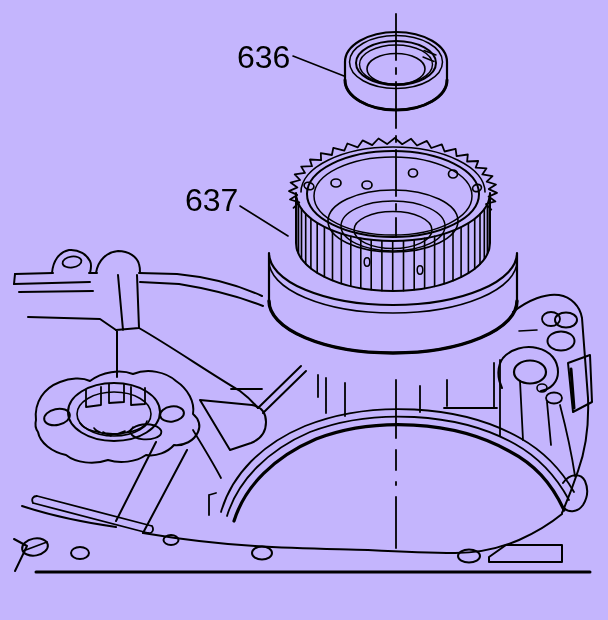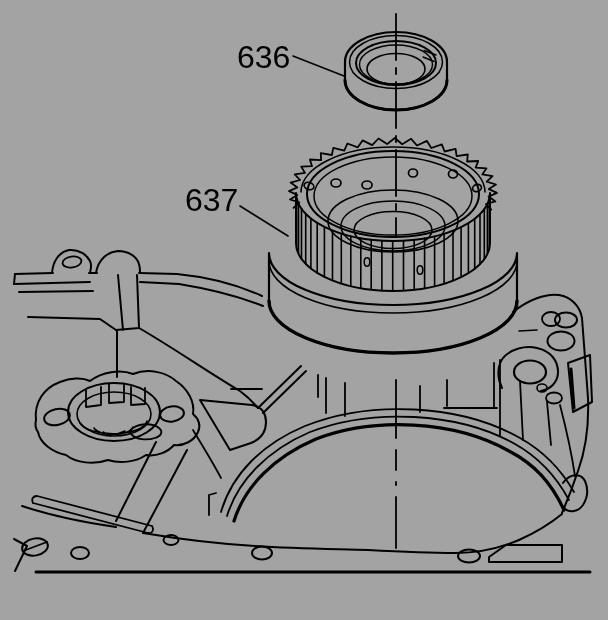--- a/index.html
+++ b/index.html
@@ -5,21 +5,21 @@
   html,body{margin:0;padding:0;background:#fff;}
   #stage{width:608px;height:620px;background:#ffffff;position:relative;overflow:hidden;}
   svg{display:block;}
   svg *{vector-effect:none;}
   path,ellipse,line,polyline{fill:none;stroke:#000;stroke-linecap:round;stroke-linejoin:round;}
   text{font-family:"Liberation Sans", sans-serif;fill:#000;}
 </style>
 </head>
 <body>
 
-<div id="stage" style="background: #a3a3a3;">
+<div id="stage" style="background: #c4b5fd;">
 <svg width="608" height="620" viewBox="0 0 608 620">
 
   <g>
 
     <path stroke-width="2" d="M52,273 C53,261 59,252 69,250 C79,249 87,255 90,261 C92,265 91,269 90,273"></path>
     <ellipse stroke-width="1.8" cx="72" cy="262" rx="9.5" ry="5.5" transform="rotate(-8 72 262)"></ellipse>
     <path stroke-width="2" d="M96,273 C98,260 107,252 118,251 C129,251 137,257 139,264 C140,267 140,270 140,273"></path>
     <path stroke-width="2" d="M15,274 L53,273 M89,273 L97,273 M139,273 L177,274 C208,277 238,285 262,296"></path>
     <path stroke-width="2" d="M14,284 L90,282 M140,282 L179,284 C216,290 243,298 263,306"></path>
     <path stroke-width="2" d="M19,292 L93,291 M15,274 L14,284"></path>

